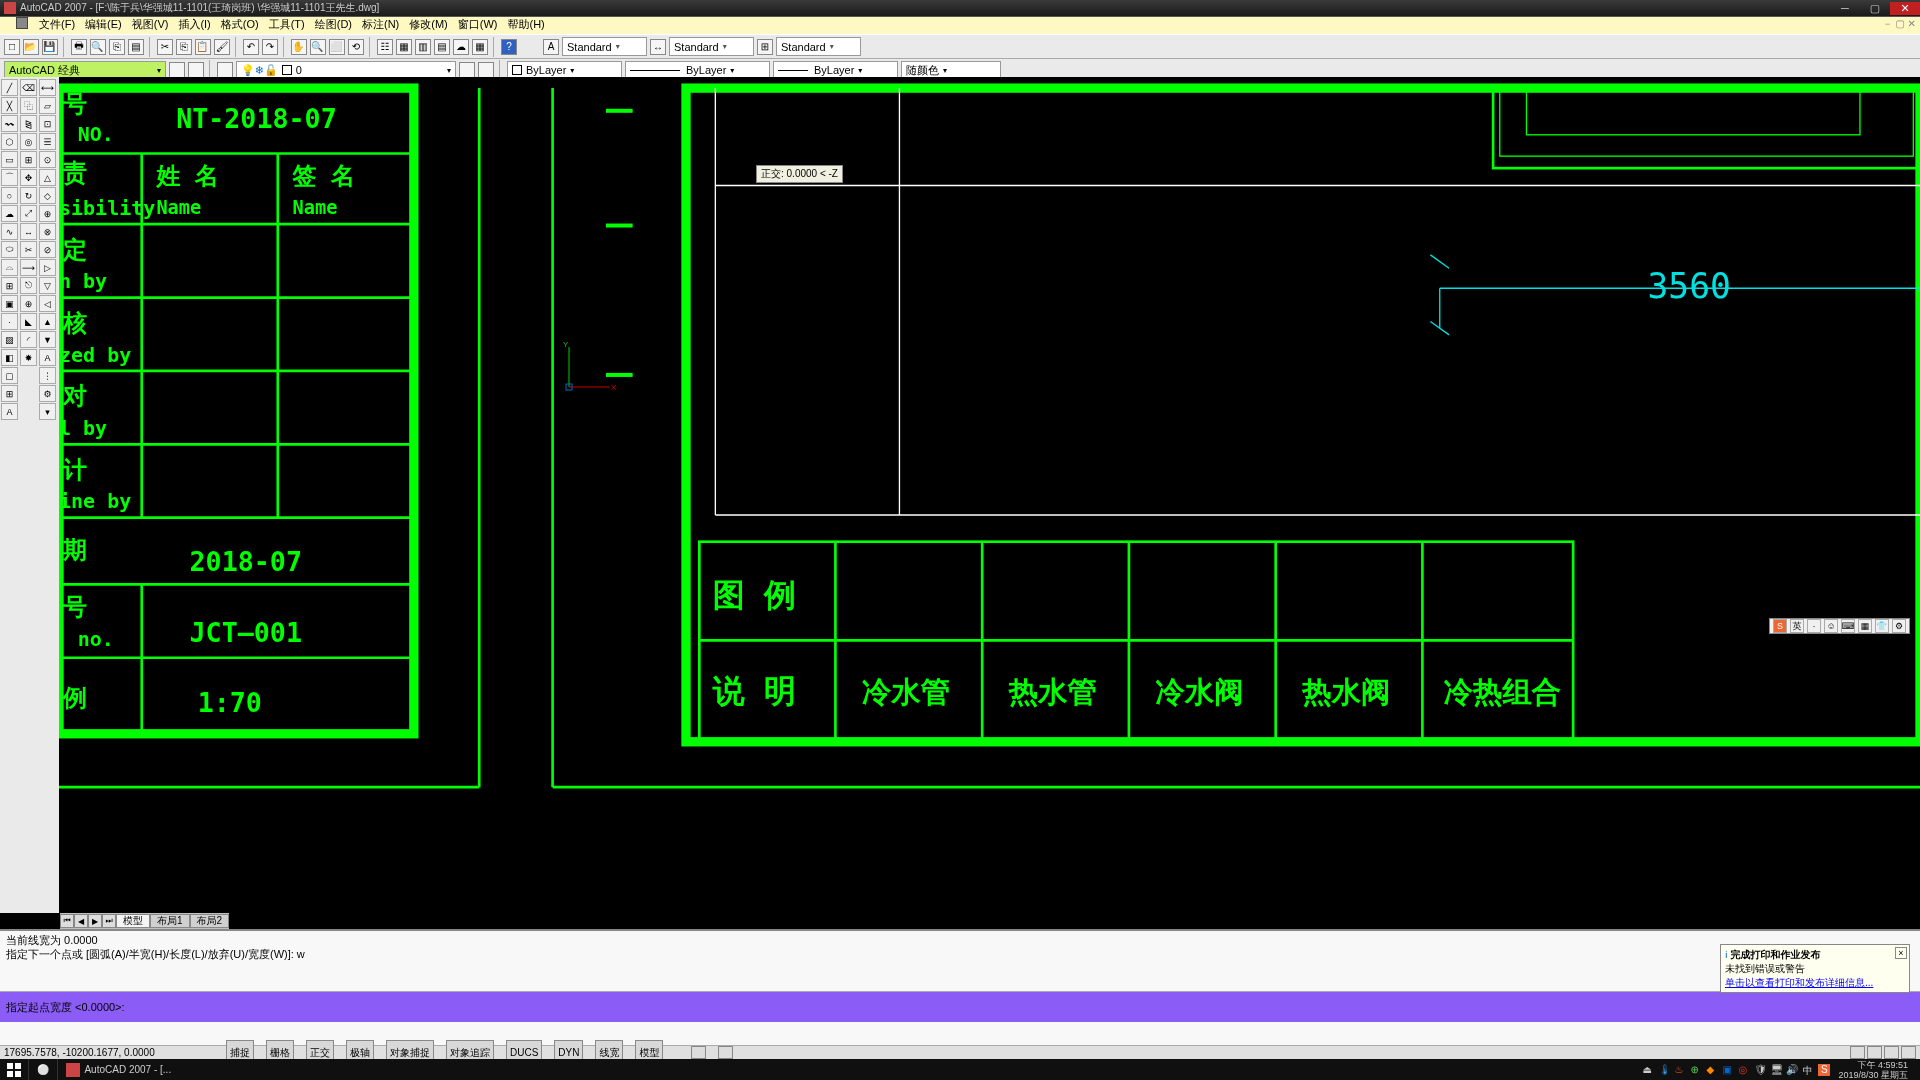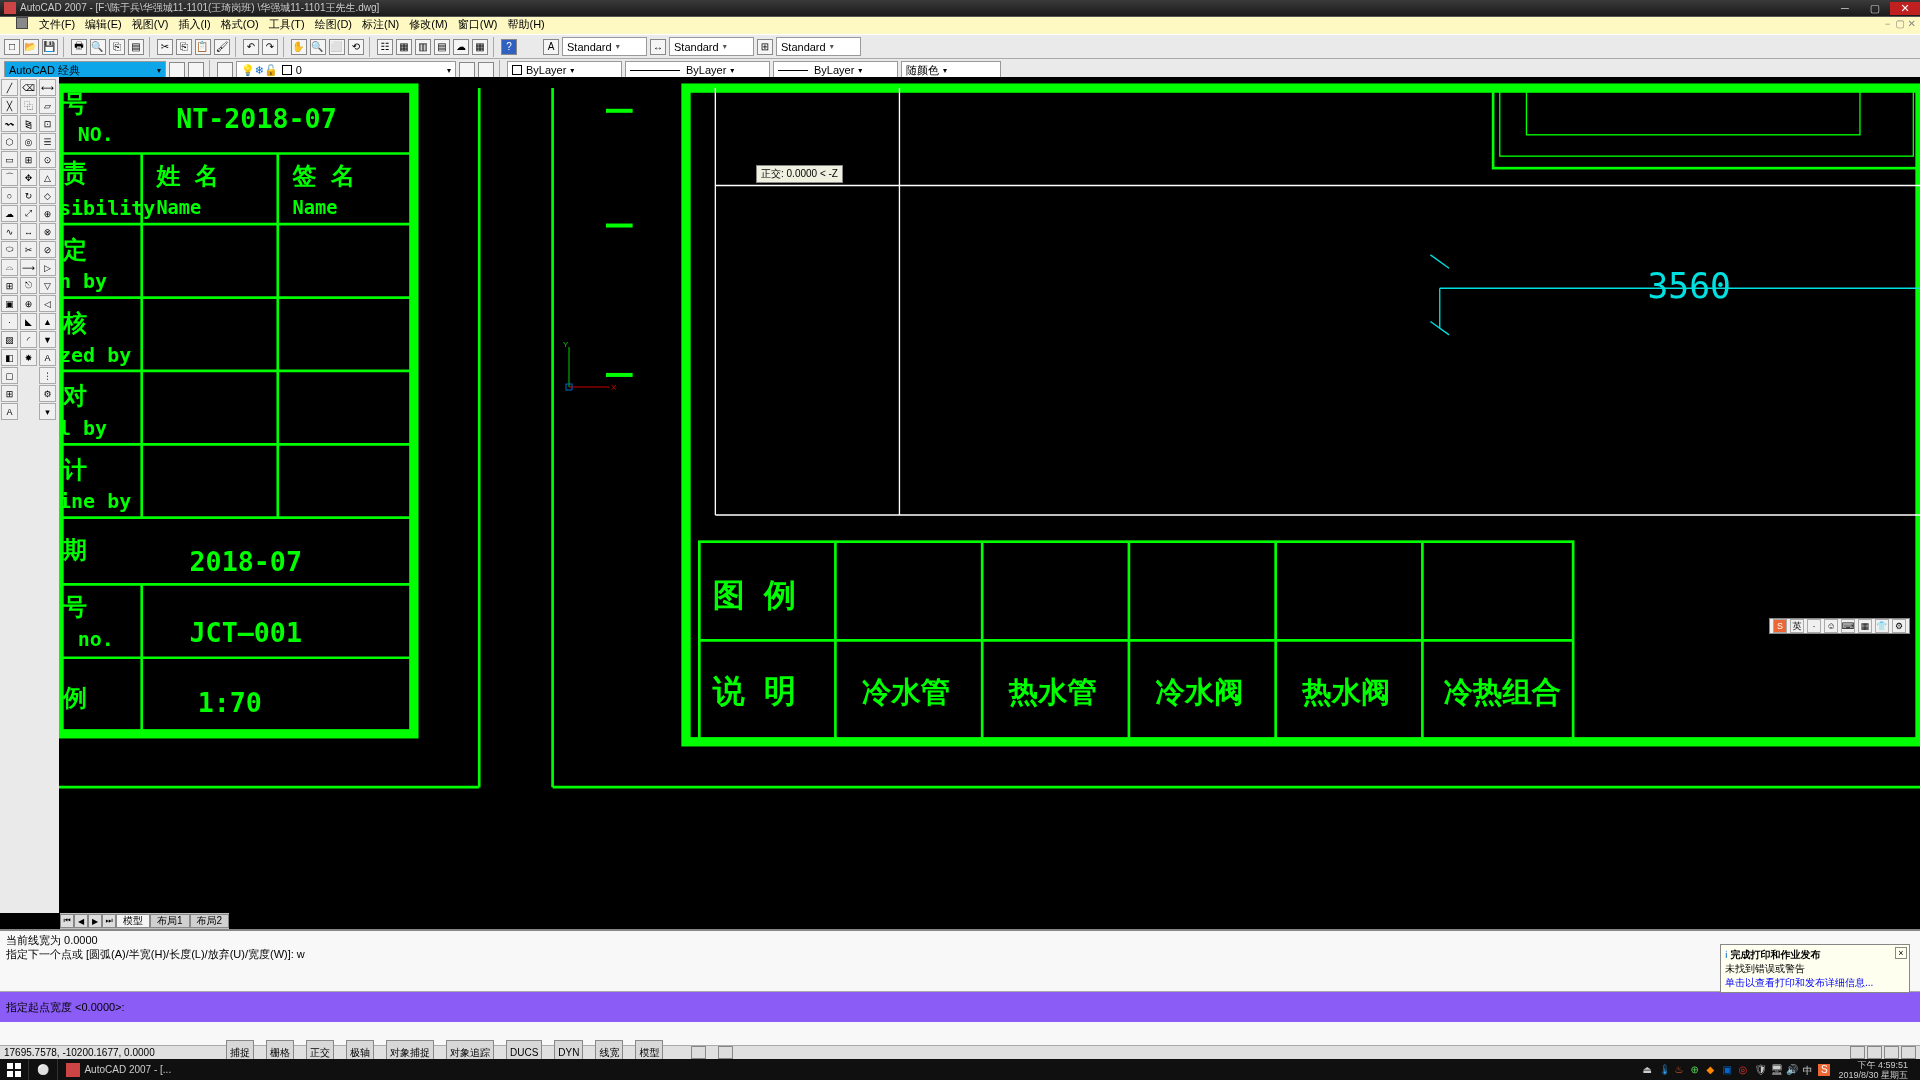--- a/index.html
+++ b/index.html
@@ -10,21 +10,21 @@
 .titlebar .win-ctrl span { width:30px; text-align:center; color:#ccc; font-size:11px; cursor:pointer; }
 .menubar { height:17px; background:#fef9c3; font-size:11px; display:flex; align-items:flex-start; padding-left:16px; }
 .menubar .doc-icon { width:12px; height:12px; background:#888; margin-right:6px; border:1px solid #444; }
 .menubar span.mitem { padding:0 5px; cursor:pointer; }
 .toolbar1 { height:25px; background:#eaeaea; border-top:1px solid #fff; border-bottom:1px solid #aaa; display:flex; align-items:center; padding:0 4px; gap:3px; }
 .toolbar1 .tbicon { width:16px; height:16px; border:1px solid #888; background:#f5f5f5; display:inline-flex; align-items:center; justify-content:center; font-size:10px; }
 .toolbar1 .sep { width:3px; height:20px; border-left:1px solid #aaa; margin:0 2px; }
 .toolbar1 .dd { height:19px; border:1px solid #999; background:#fff; font-size:11px; padding:0 4px; display:flex; align-items:center; }
 .toolbar1 .dd::after { content:"▾"; margin-left:4px; font-size:8px; color:#555; }
 .toolbar2 { height:23px; background:#eaeaea; border-bottom:1px solid #aaa; display:flex; align-items:center; padding:0 4px; gap:3px; }
-.toolbar2 .workspace { width:162px; height:19px; border:1px solid #999; background:#0ea5e9; font-size:11px; padding:0 4px; display:flex; align-items:center; }
+.toolbar2 .workspace { width:162px; height:19px; border:1px solid #999; background:#bef264; font-size:11px; padding:0 4px; display:flex; align-items:center; }
 .toolbar2 .workspace::after { content:"▾"; margin-left:auto; font-size:8px; }
 .toolbar2 .tbicon{ width:16px; height:16px; border:1px solid #888; background:#f5f5f5; }
 .toolbar2 .layerdd { width:220px; height:19px; border:1px solid #999; background:#fff; font-size:11px; display:flex; align-items:center; padding:0 4px; }
 .toolbar2 .layerdd::after { content:"▾"; margin-left:auto; font-size:8px; }
 .toolbar2 .sep{width:3px;height:20px;border-left:1px solid #aaa;margin:0 2px;}
 .toolbar2 .dd3{height:19px;border:1px solid #999;background:#fff;font-size:11px;padding:0 4px;display:flex;align-items:center;}
 .toolbar2 .dd3::after{content:"▾";margin-left:4px;font-size:8px;}
 .canvas-area { position:absolute; top:77px; left:59px; right:0; bottom:167px; background:#000; overflow:hidden; }
 .left-tools { position:absolute; top:77px; left:0; width:59px; bottom:167px; background:#eaeaea; display:flex; }
 .left-tools .col { width:19px; display:flex; flex-direction:column; gap:1px; padding:2px 1px; }
@@ -41,21 +41,21 @@
 .ucs { position:absolute; left:500px; top:260px; }
 .tabs { position:absolute; left:60px; bottom:151px; height:16px; display:flex; align-items:center; font-size:10px; background:#c0c0c0; }
 .tabs .tabbtn { width:14px; height:14px; border:1px solid #888; background:#ddd; display:flex; align-items:center; justify-content:center; font-size:8px; }
 .tabs .tab { padding:0 6px; border:1px solid #888; background:#d0d0d0; height:14px; display:flex; align-items:center; }
 .tabs .tab.active { background:#f5f5f5; }
 .cmdwin { position:absolute; left:0; right:0; bottom:35px; height:116px; background:#f8f8f8; border-top:2px solid #888; font-size:11px; }
 .cmdwin .scroll { height:60px; overflow:hidden; padding:2px 6px; line-height:14px; }
 .cmdwin .inputline { height:16px; border-top:1px solid #aaa; padding:15px 6px; background:#8b5cf6; display:flex; align-items:center; }
 .notif { position:absolute; right:10px; bottom:52px; width:190px; background:#fffff0; border:1px solid #888; font-size:10px; padding:2px 4px; }
 .notif .nx { position:absolute; right:2px; top:2px; width:12px; height:12px; border:1px solid #888; text-align:center; line-height:10px; font-size:9px; }
-.notif .link { color:#00f; cursor:pointer; }
+.notif .link { color:#00f; text-decoration:underline; cursor:pointer; }
 .statusbar { position:absolute; left:0; right:0; bottom:21px; height:14px; background:#e0e0e0; border-top:1px solid #aaa; font-size:10px; display:flex; align-items:center; padding:0 4px; gap:12px; }
 .statusbar .coord { width:210px; }
 .statusbar .sbtn { border:1px solid #888; padding:12px 3px; height:23px; background:#d8d8d8; display:flex; align-items:center; }
 .statusbar .sep{width:4px;}
 .statusbar .right{margin-left:auto;display:flex;gap:2px;}
 .statusbar .ricon{width:15px;height:13px;border:1px solid #888;background:#ddd;}
 .taskbar { position:absolute; left:0; right:0; bottom:0; height:21px; background:#101010; display:flex; align-items:center; color:#ccc; font-size:10px; }
 .taskbar .start{width:28px;height:21px;display:flex;align-items:center;justify-content:center;}
 .taskbar .tbapp{height:21px;padding:0 8px;display:flex;align-items:center;gap:4px;border-left:1px solid #333;}
 .taskbar .tbapp .ico{width:14px;height:14px;background:#c44;}

